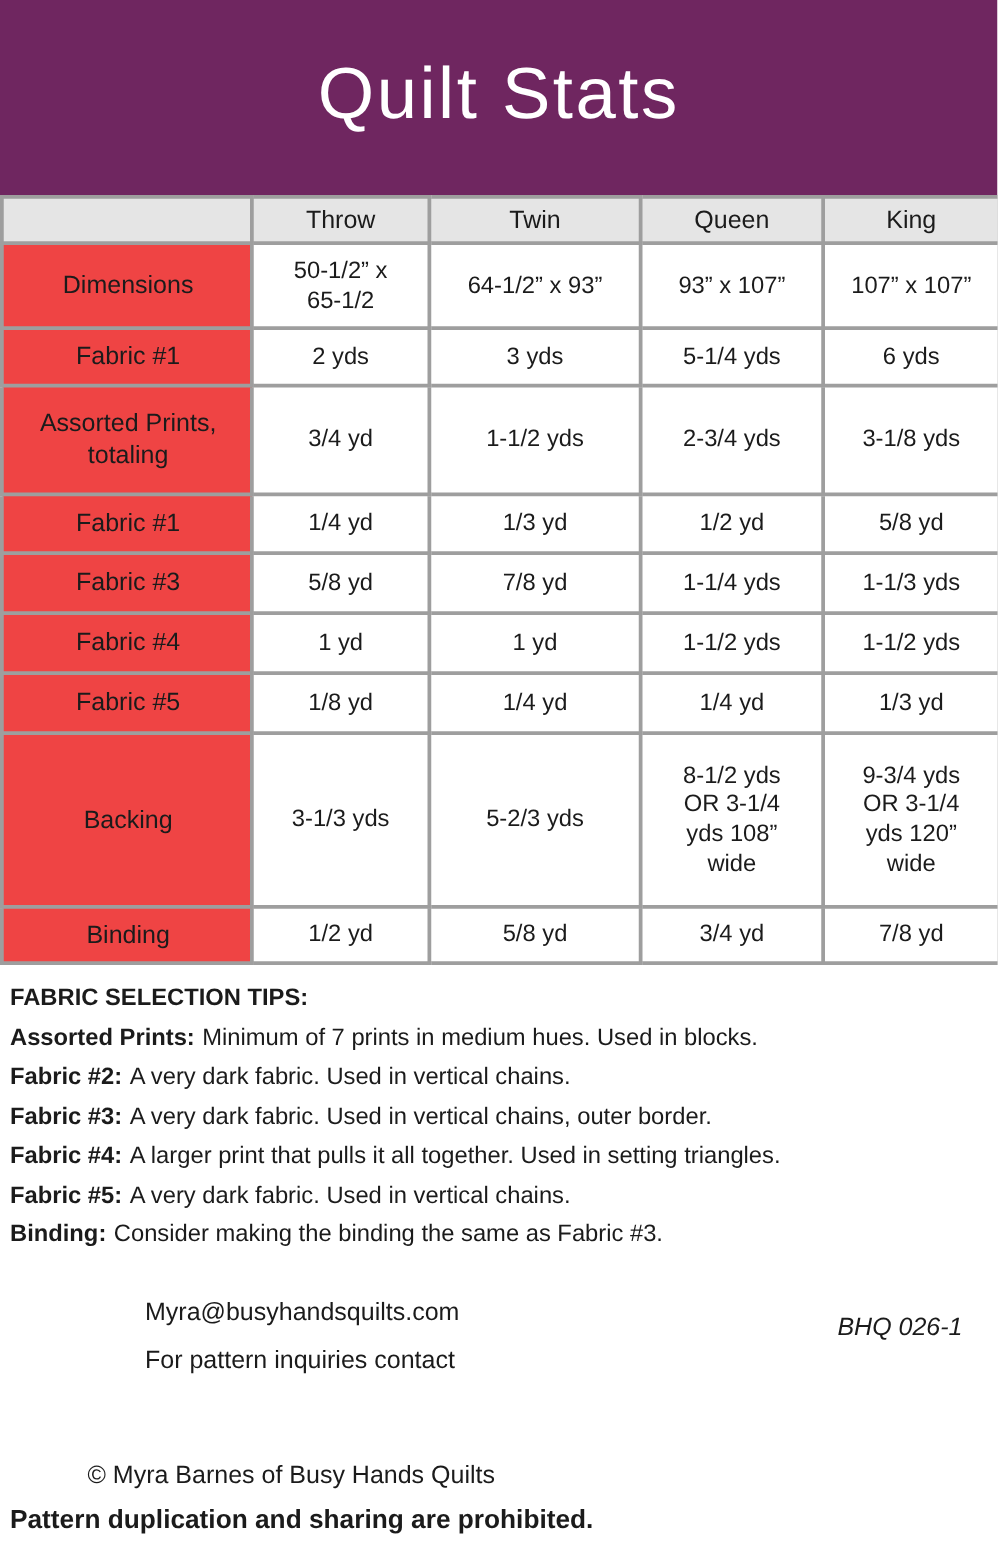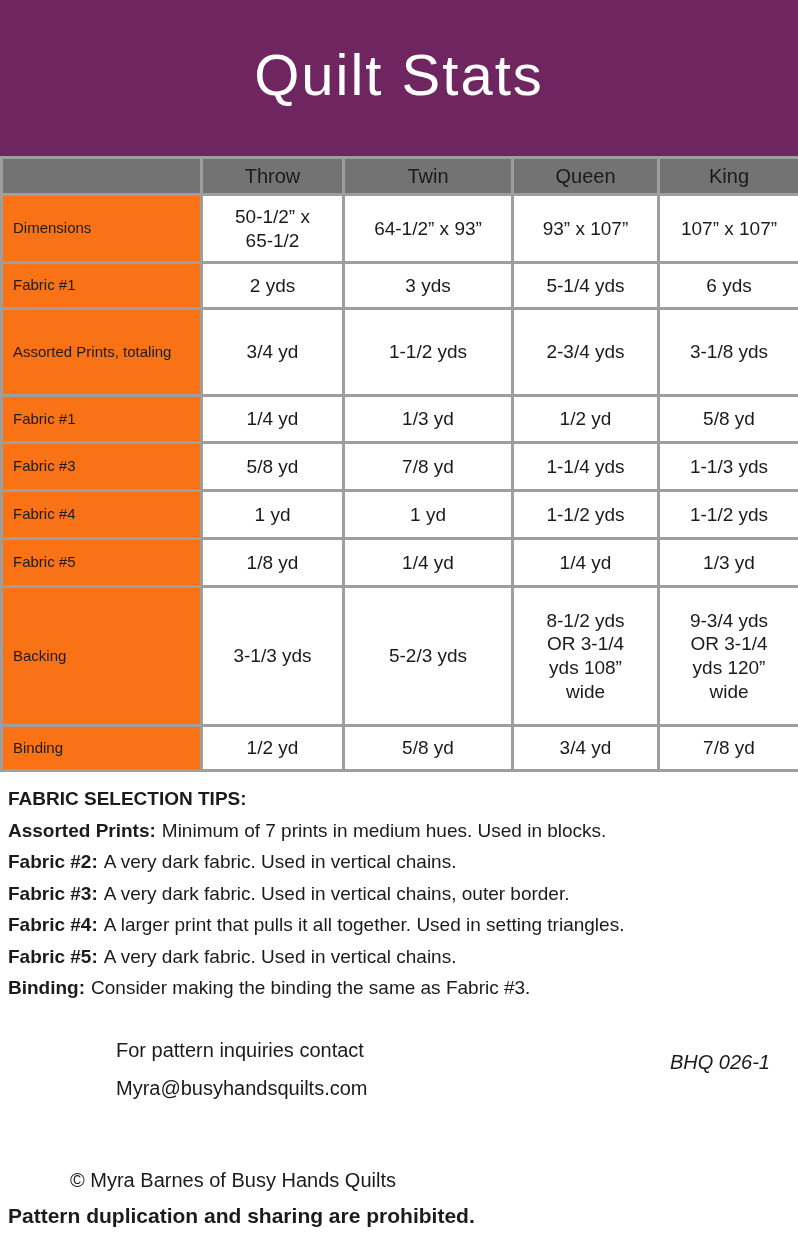--- a/index.html
+++ b/index.html
@@ -39,26 +39,26 @@
   }
   table.stats th, table.stats td {
     border: 3px solid #9E9E9E;
     text-align: center;
     vertical-align: middle;
     padding: 2px 8px;
     font-weight: 400;
     line-height: 1.25;
   }
   table.stats thead tr { height: 37px; }
-  table.stats thead th { background: #737373; font-size: 20px; }
+  table.stats thead th { background: #e5e5e5; font-size: 20px; }
   table.stats td.row-label {
-    background: #f97316;
-    text-align: left;
+    background: #ef4444;
+    text-align: center;
     padding-left: 10px;
-    font-size: 15px;
+    font-size: 20px;
   }
   table.stats td { background: #ffffff; }
   tbody tr:nth-child(1) { height: 68px; }
   tbody tr:nth-child(2) { height: 46px; }
   tbody tr:nth-child(3) { height: 87px; }
   tbody tr:nth-child(4) { height: 47px; }
   tbody tr:nth-child(5) { height: 48px; }
   tbody tr:nth-child(6) { height: 48px; }
   tbody tr:nth-child(7) { height: 48px; }
   tbody tr:nth-child(8) { height: 139px; }
@@ -191,22 +191,22 @@
   <div class="tip-line"><span class="tip-label">Assorted Prints:</span><span class="tip-text">Minimum of 7 prints in medium hues. Used in blocks.</span></div>
   <div class="tip-line"><span class="tip-label">Fabric #2:</span><span class="tip-text">A very dark fabric.  Used in vertical chains.</span></div>
   <div class="tip-line"><span class="tip-label">Fabric #3:</span><span class="tip-text">A very dark fabric. Used in vertical chains, outer border.</span></div>
   <div class="tip-line"><span class="tip-label">Fabric #4:</span><span class="tip-text">A larger print that pulls it all together. Used in setting triangles.</span></div>
   <div class="tip-line"><span class="tip-label">Fabric #5:</span><span class="tip-text">A very dark fabric.  Used in vertical chains.</span></div>
   <div class="tip-line"><span class="tip-label">Binding:</span><span class="tip-text">Consider making the binding the same as Fabric #3.</span></div>
 </div>
 
 <div class="contact">
   <div class="contact-lines">
+    <div>Myra@busyhandsquilts.com</div>
     <div>For pattern inquiries contact</div>
-    <div>Myra@busyhandsquilts.com</div>
   </div>
   <div class="pattern-code">BHQ 026-1</div>
 </div>
 
 <div class="footer">
   <div class="copyright-line">© Myra Barnes of Busy Hands Quilts</div>
   <div class="notice-line">Pattern duplication and sharing are prohibited.</div>
 </div>
 
 </body></html>

